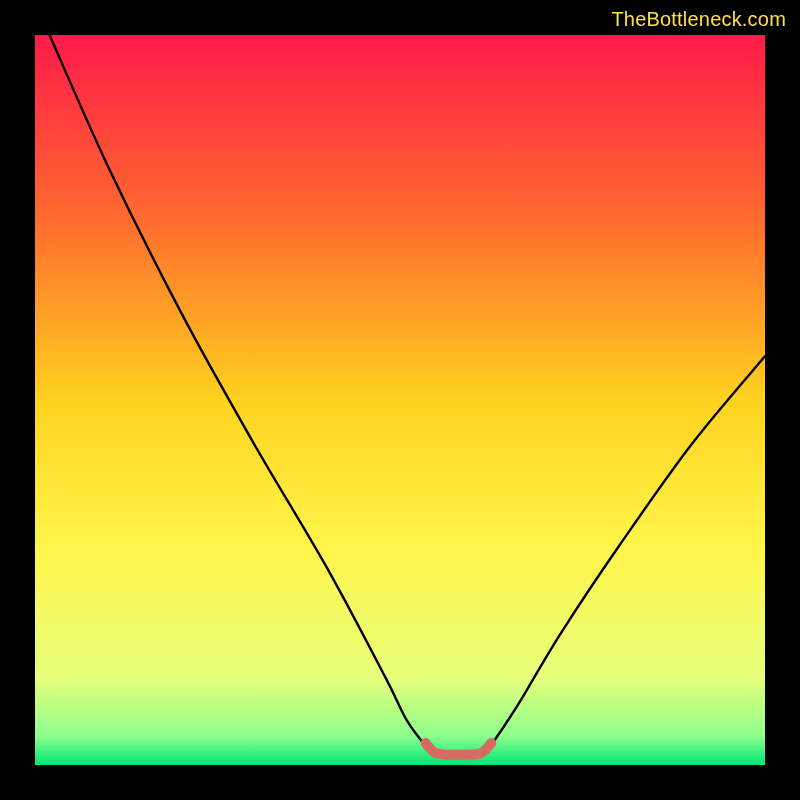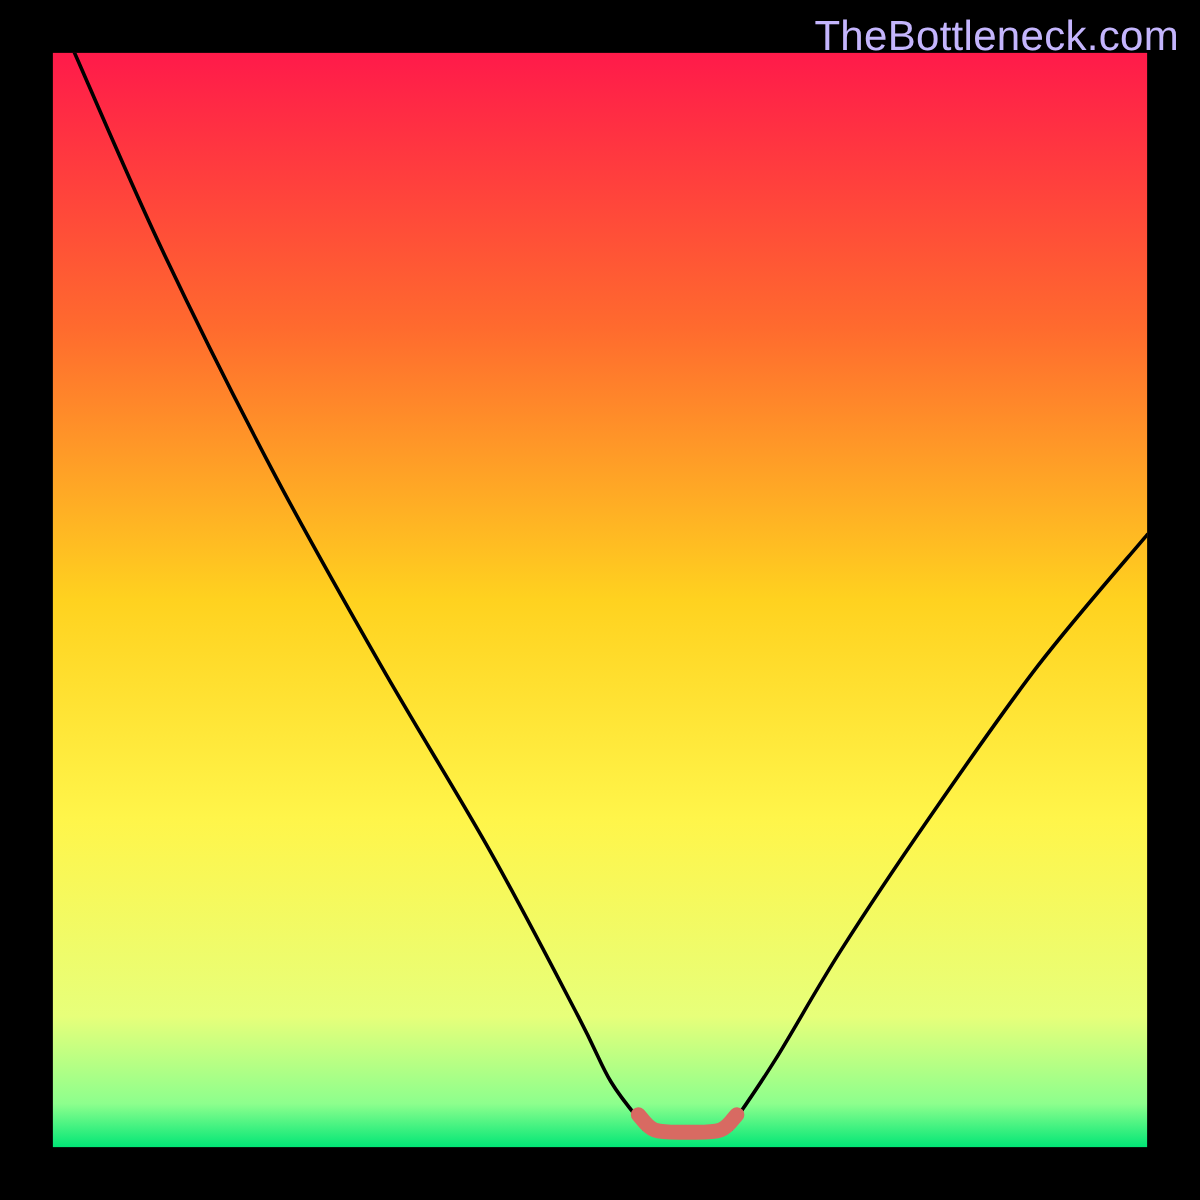--- a/index.html
+++ b/index.html
@@ -22,22 +22,22 @@
     left: 35px;
     top: 35px;
     width: 730px;
     height: 730px;
     overflow: hidden;
   }
   .watermark {
     position: absolute;
     top: 8px;
     right: 14px;
-    color: #c4b5fd;
-    font-size: 28px;
+    color: #fde047;
+    font-size: 20px;
     font-weight: 500;
     letter-spacing: 0.2px;
   }
   svg {
     display: block;
   }
 </style>
 </head>
 <body>
 

